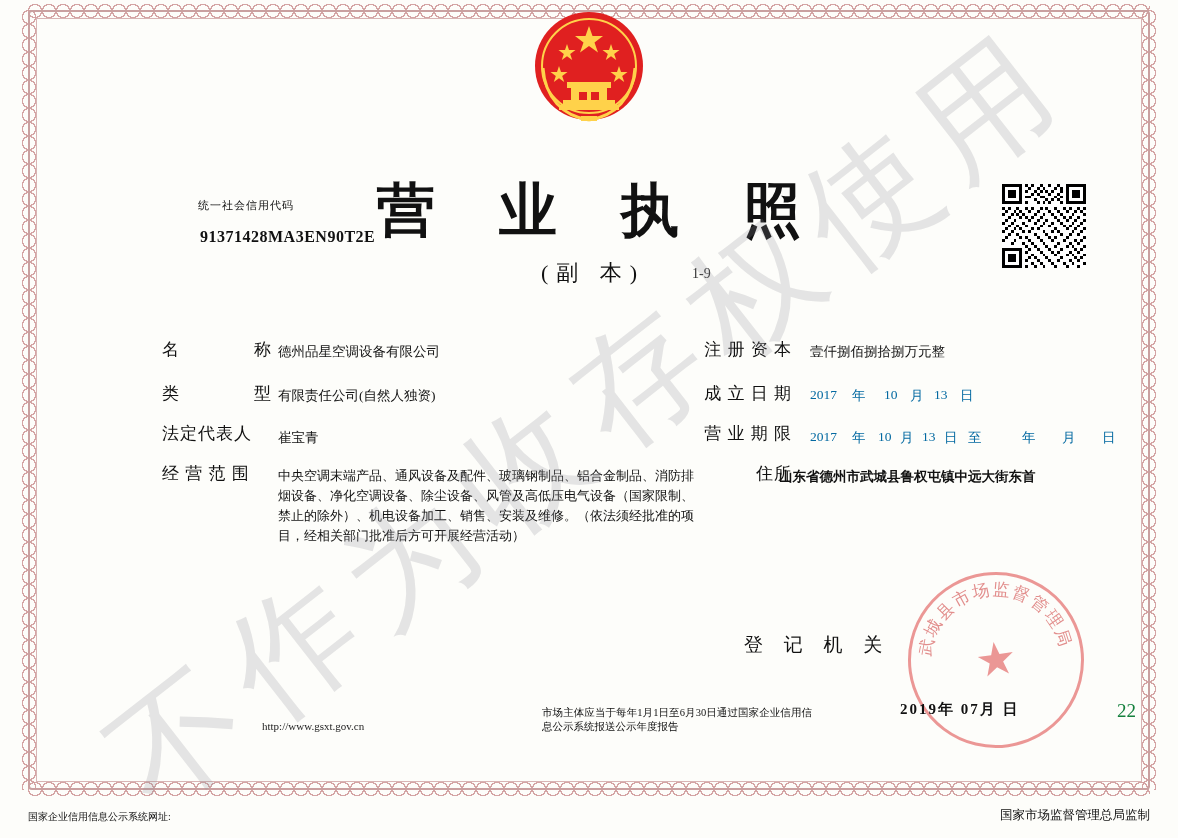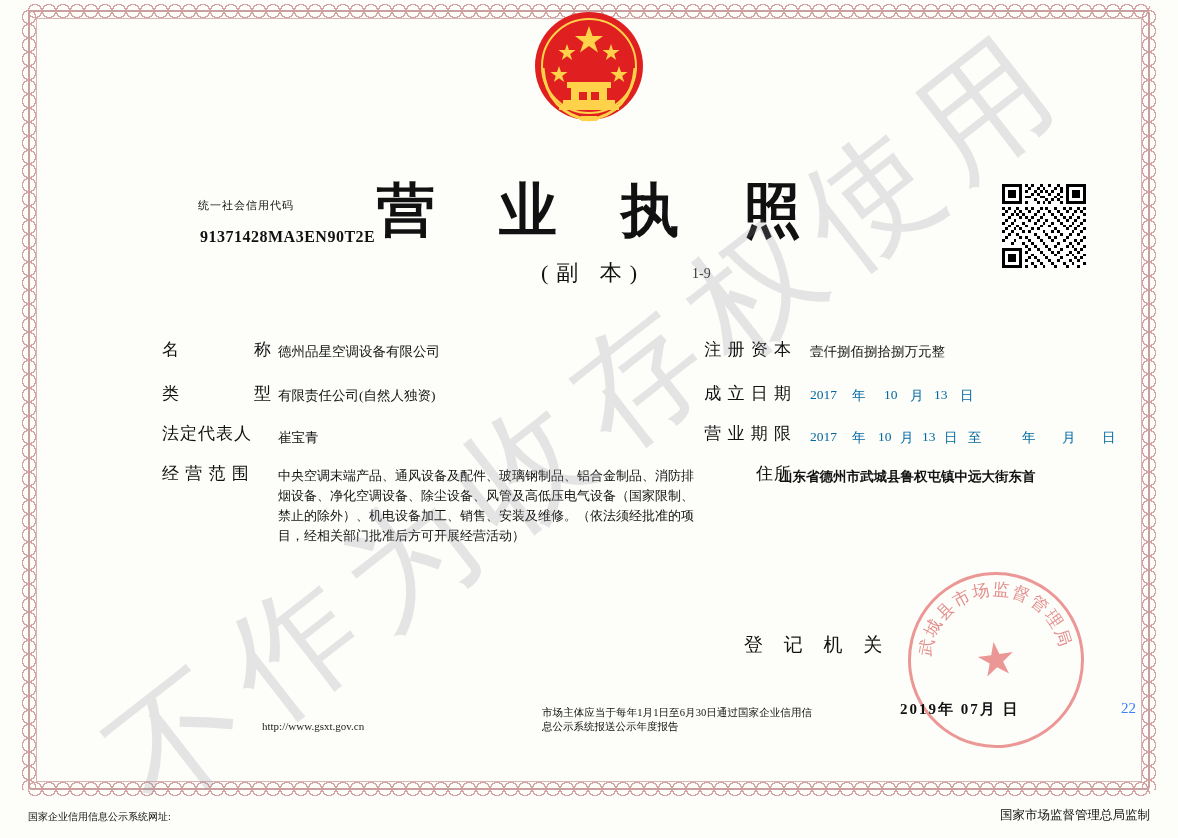--- a/index.html
+++ b/index.html
@@ -137,21 +137,21 @@
     position:absolute;left:0;top:0;width:100%;height:100%;
   }
 
   
   .reg-date{
     position:absolute;left:900px;top:700px;
     font-size:15px;color:#111;letter-spacing:2px;font-weight:bold;
   }
   .page-num{
     position:absolute;right:42px;top:700px;
-    font-size:15px;color:#3b82f6;
+    font-size:19px;color:#15803d;
   }
 
   
   .notice{
     position:absolute;left:542px;top:706px;
     width:270px;
     font-size:10.5px;line-height:14px;color:#111;
     text-align:justify;
   }
   .gsxt{

